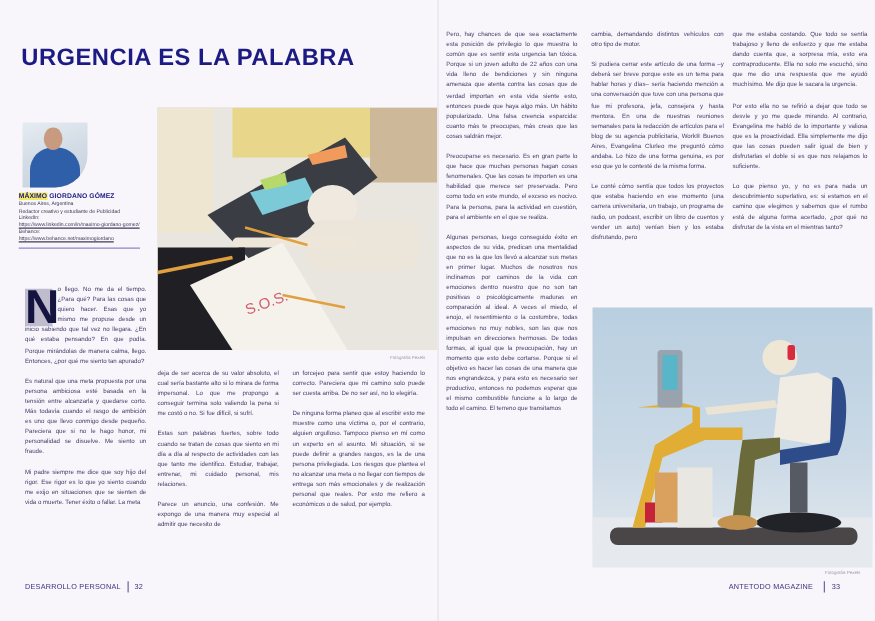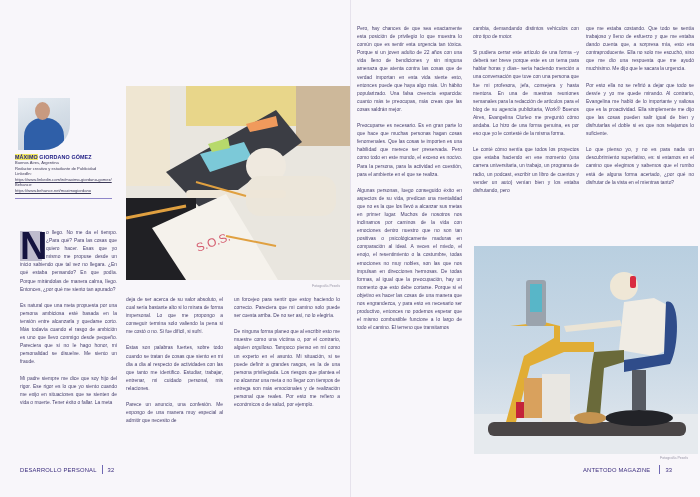--- a/index.html
+++ b/index.html
@@ -29,20 +29,21 @@
   .footer { position: absolute; top: 465px; font-size: 5.8px; color: #3c2e7e; letter-spacing: 0.2px; display: flex; align-items: center; gap: 5px; }
   .footer .sep { width: 1px; height: 9px; background: #6f68b3; }
   .footer .num { color: #3c2e7e; }
 </style>
 </head>
 <body>
 
 <div class="spread">
 
   <div class="page left">
+    <h1 class="title">URGENCIA ES LA PALABRA</h1>
 
     <div class="author">
       <div class="author-photo">
         <div class="body"></div>
           <div class="head"></div>
       </div>
       <div class="author-name"><span class="hl">MÁXIMO</span><span> GIORDANO GÓMEZ</span></div>
       <div class="author-line">Buenos Aires, Argentina</div>
       <div class="author-line">Redactor creativo y estudiante de Publicidad</div>
       <div class="author-line">LinkedIn:</div>

